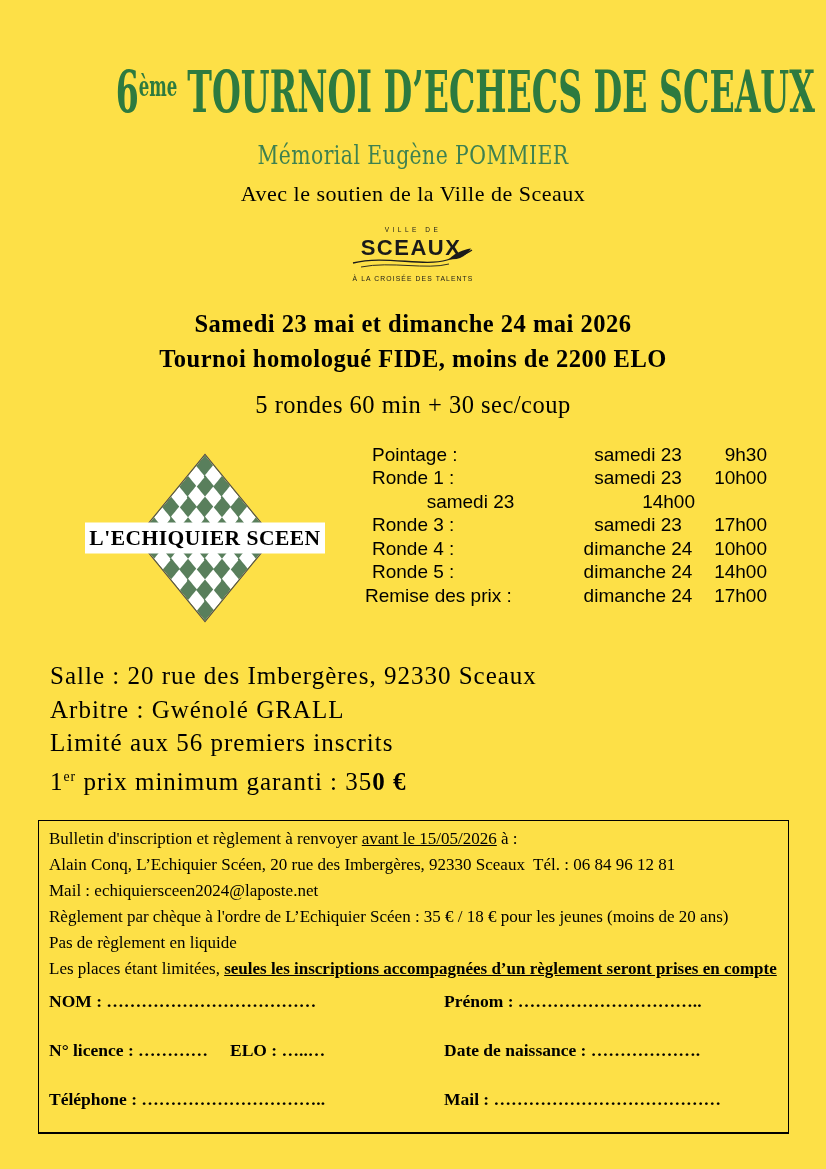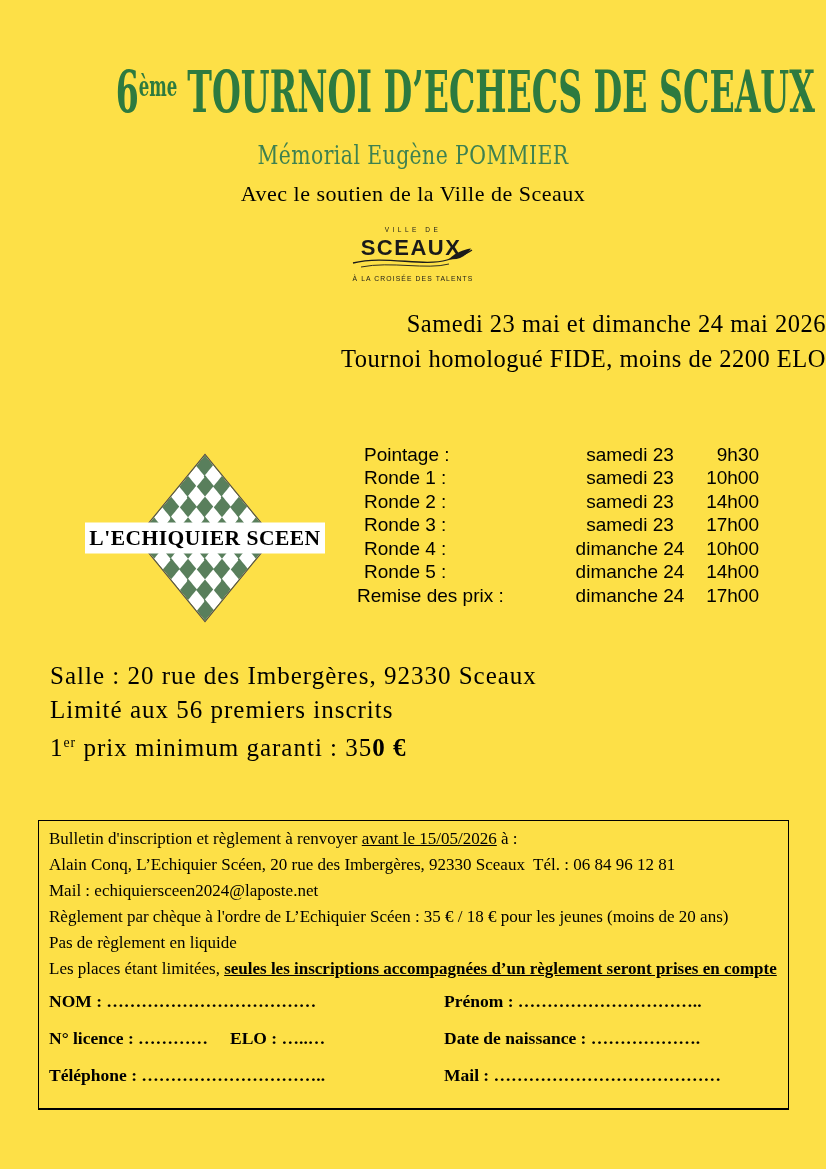--- a/index.html
+++ b/index.html
@@ -58,24 +58,25 @@
   .city-logo {
     position: absolute;
     top: 222px; left: 0; width: 100%;
     display: flex; justify-content: center;
   }
 
   
   .dates {
     position: absolute;
     top: 306px; left: 0; width: 100%;
-    text-align: right;
+    text-align: center;
     font-size: 24.5px;
     line-height: 35px;
     letter-spacing: 0.5px;
+    font-weight: bold;
   }
   .rounds {
     position: absolute;
     top: 391px; left: 0; width: 100%;
     text-align: center;
     font-size: 24.5px;
     letter-spacing: 0.5px;
   }
 
   
@@ -114,20 +115,21 @@
     position: absolute;
     left: 352px; top: 443px;
     font-family: "Liberation Sans", sans-serif;
     font-size: 19px;
   }
   .sch-row {
     display: grid;
     grid-template-columns: 205px 130px 72px;
     height: 23.5px;
     align-items: center;
+    margin-left: 8px;
   }
   .sch-label { text-align: left; padding-left: 12px; }
   .sch-row.last .sch-label { padding-left: 5px; }
   .sch-day   { text-align: center; padding-left: 16px; }
   .sch-time  { text-align: right; }
 
   
   .venue {
     position: absolute;
     left: 50px; top: 659px;
@@ -150,21 +152,21 @@
     line-height: 26px;
   }
   .reg-line { white-space: pre-wrap; }
   .u  { text-decoration: underline; }
   .bu { font-weight: 700; text-decoration: underline; }
 
   .reg-form {
     margin-top: 9px;
     display: grid;
     grid-template-columns: 395px 1fr;
-    row-gap: 16px;
+    row-gap: 28px;
     font-weight: 700;
     font-size: 17.5px;
     line-height: 21px;
   }
   .cell { white-space: pre-wrap; }
 </style>
 </head>
 <body>
 
 <div class="page">
@@ -183,39 +185,39 @@
       <path d="M16 45 C 46 39, 82 48, 104 42" stroke="#1a1a1a" stroke-width="0.9" fill="none"></path>
       <path d="M104 37 C 111 30 120 27.5 126 26.5 C 121 34.5 113 38.5 104 37 Z" fill="#1a1a1a"></path>
       <text x="68" y="59" text-anchor="middle" font-family="Liberation Sans, sans-serif" font-size="6.8" letter-spacing="1.1" fill="#1a1a1a">À LA CROISÉE DES TALENTS</text>
     </svg>
   </div>
 
   <div class="dates">
     <div>Samedi 23 mai et dimanche 24 mai 2026</div>
     <div>Tournoi homologué FIDE, moins de 2200 ELO</div>
   </div>
+  <div class="rounds">5 rondes 60 min + 30 sec/coup</div>
 
   <div class="club-logo">
     <div class="board"></div>
     <div class="band">L'ECHIQUIER SCEEN</div>
   </div>
 
   <div class="schedule">
     <div class="sch-row">
       <span class="sch-label">Pointage :</span>
       <span class="sch-day">samedi 23</span>
       <span class="sch-time">9h30</span>
     </div>
     <div class="sch-row">
       <span class="sch-label">Ronde 1 :</span>
       <span class="sch-day">samedi 23</span>
       <span class="sch-time">10h00</span>
     </div>
     <div class="sch-row">
-      <span class="sch-label">Ronde 2 :</span>
       <span class="sch-day">samedi 23</span>
       <span class="sch-time">14h00</span>
     </div>
     <div class="sch-row">
       <span class="sch-label">Ronde 3 :</span>
       <span class="sch-day">samedi 23</span>
       <span class="sch-time">17h00</span>
     </div>
     <div class="sch-row">
       <span class="sch-label">Ronde 4 :</span>
@@ -229,20 +231,21 @@
     </div>
     <div class="sch-row last">
       <span class="sch-label">Remise des prix :</span>
       <span class="sch-day">dimanche 24</span>
       <span class="sch-time">17h00</span>
     </div>
   </div>
 
   <div class="venue">
     <div>Salle : 20 rue des Imbergères, 92330 Sceaux</div>
+    <div>Arbitre : Gwénolé GRALL</div>
     <div>Limité aux 56 premiers inscrits</div>
     <div class="prize"><span>1</span><sup>er</sup><span> prix minimum garanti : 35</span><b>0 €</b></div>
   </div>
 
   <div class="reg-box">
     <div class="reg-line"><span>Bulletin d'inscription et règlement à renvoyer </span><span class="u">avant le 15/05/2026</span><span> à :</span></div>
     <div class="reg-line">Alain Conq, L’Echiquier Scéen, 20 rue des Imbergères, 92330 Sceaux  Tél. : 06 84 96 12 81</div>
     <div class="reg-line">Mail : echiquiersceen2024@laposte.net</div>
     <div class="reg-line">Règlement par chèque à l'ordre de L’Echiquier Scéen : 35 € / 18 € pour les jeunes (moins de 20 ans)</div>
     <div class="reg-line">Pas de règlement en liquide</div>

